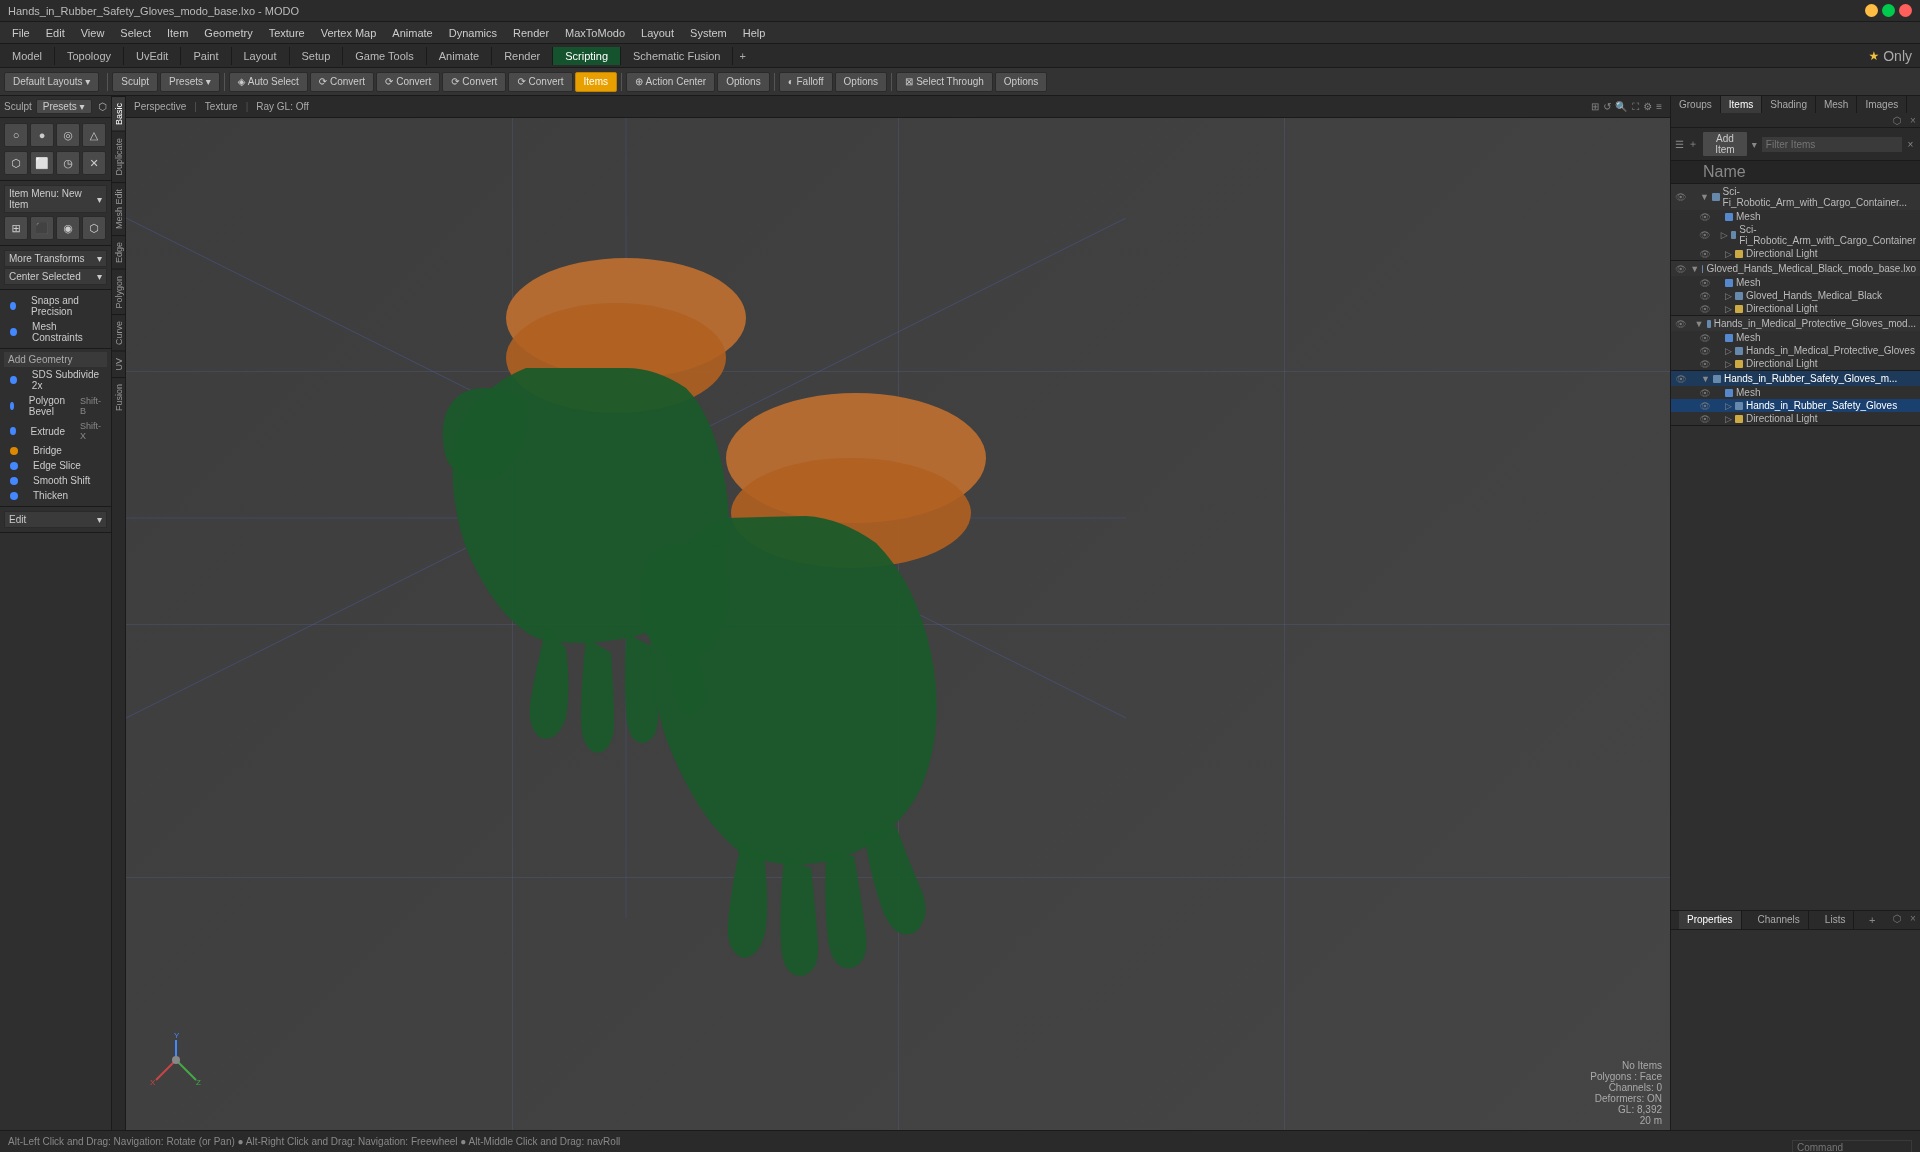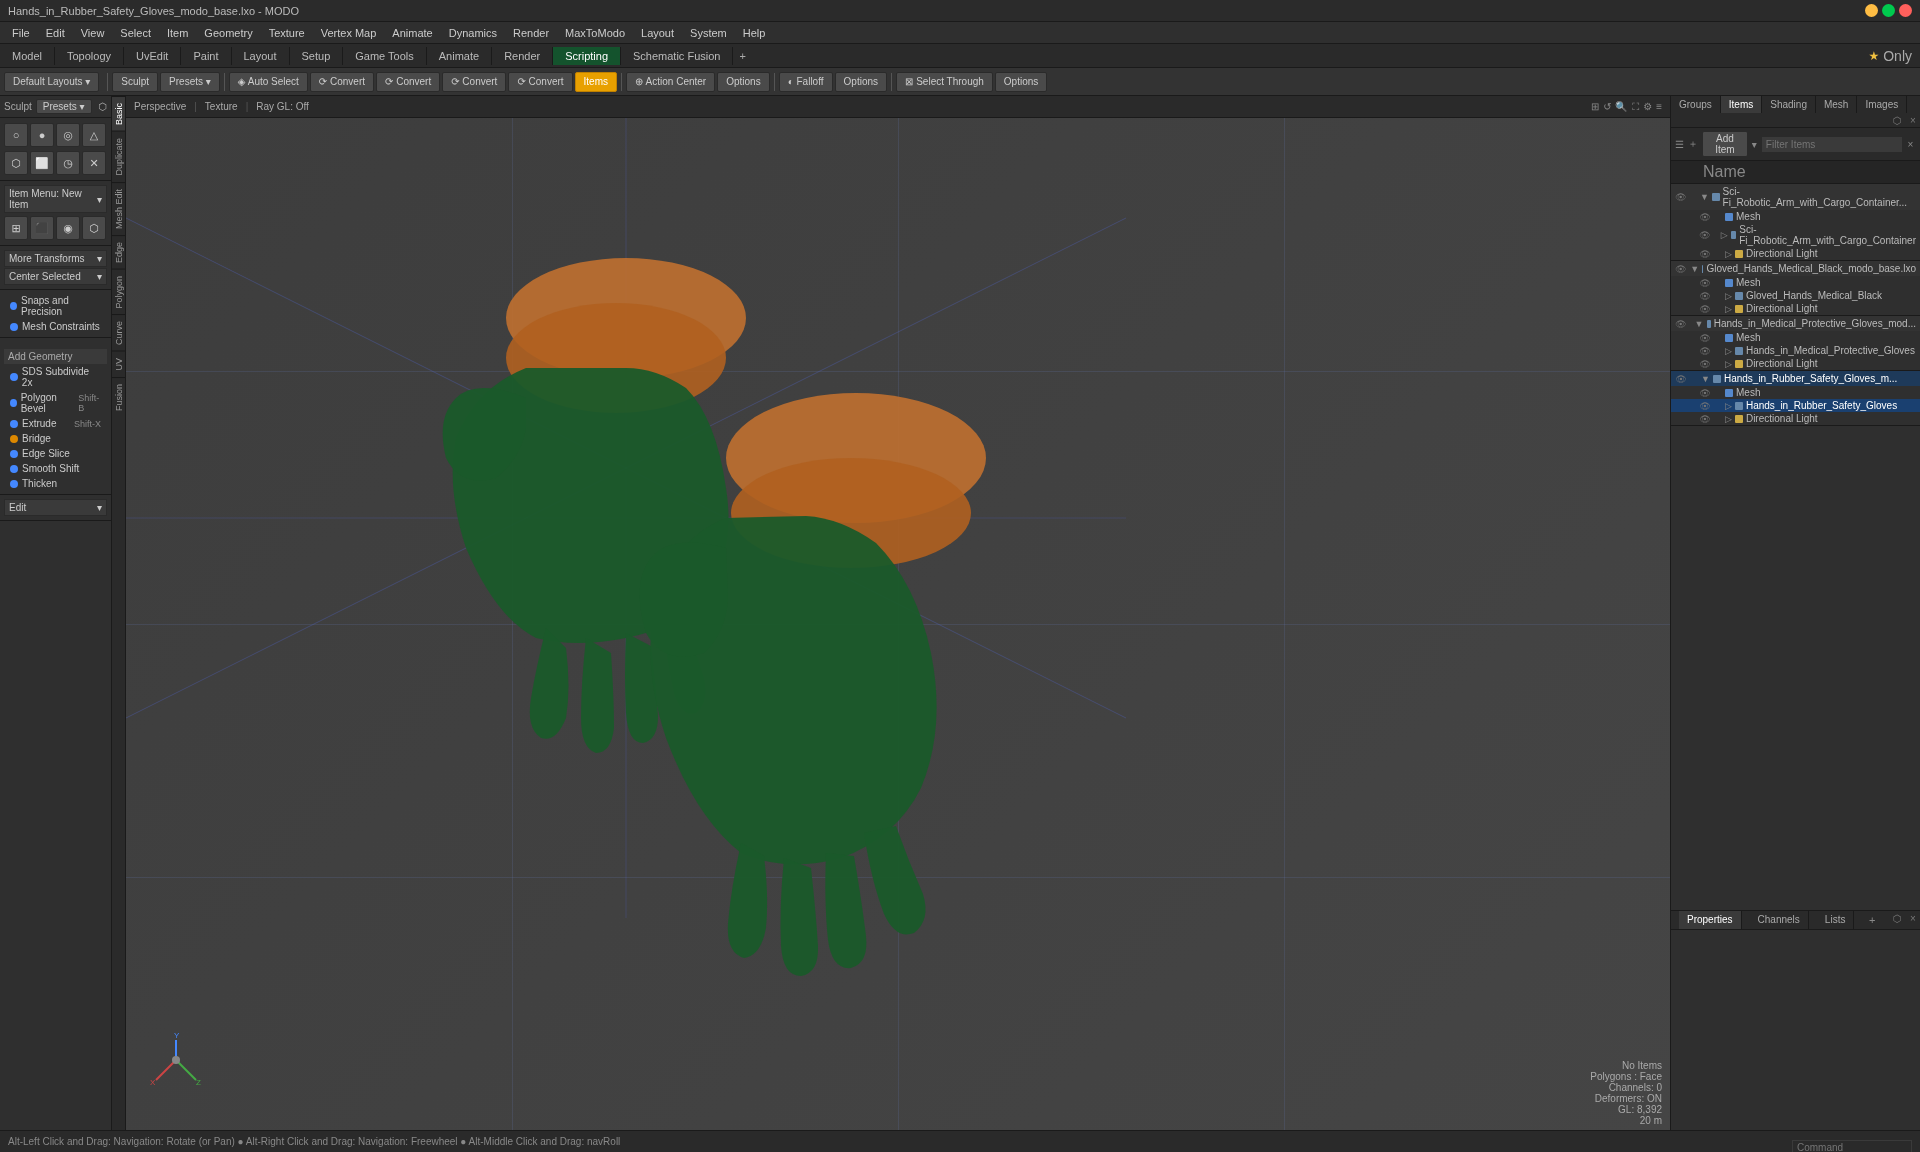--- a/index.html
+++ b/index.html
@@ -31,25 +31,25 @@
     .toolbar-btn { background: #4a4a4a; border: 1px solid #2a2a2a; color: #ccc; padding: 2px 8px; font-size: 10px; cursor: pointer; height: 20px; display: flex; align-items: center; border-radius: 2px; }
     .toolbar-btn.active { background: #e8a000; color: #fff; border-color: #c08000; }
     .toolbar-sep { width: 1px; background: #555; height: 18px; margin: 0 2px; }
 
     
     #main { display: flex; height: calc(1152px - 22px - 22px - 24px - 28px - 22px); }
 
     
     #sidebar-left { width: 112px; background: #2f2f2f; border-right: 1px solid #1a1a1a; display: flex; flex-direction: column; overflow: hidden; }
     .sidebar-section { padding: 3px 4px; border-bottom: 1px solid #1a1a1a; }
-    .sidebar-header { background: #3a3a3a; padding: 2px 4px; font-size: 10px; color: #aaa; cursor: pointer; display: flex; align-items: center; justify-content: space-between; margin-top: 8px; }
+    .sidebar-header { background: #3a3a3a; padding: 2px 4px; font-size: 10px; color: #aaa; cursor: pointer; display: flex; align-items: center; justify-content: space-between; }
     .tool-row { display: flex; gap: 2px; padding: 2px 0; flex-wrap: wrap; }
     .tool-btn { width: 24px; height: 24px; background: #4a4a4a; border: 1px solid #2a2a2a; border-radius: 2px; display: flex; align-items: center; justify-content: center; cursor: pointer; color: #ccc; font-size: 11px; }
     .dropdown-row { display: flex; align-items: center; background: #3a3a3a; border: 1px solid #2a2a2a; padding: 2px 4px; font-size: 10px; color: #ccc; cursor: pointer; width: 100%; justify-content: space-between; margin: 1px 0; }
-    .menu-list-item { padding: 2px 6px; font-size: 10px; color: #ccc; cursor: pointer; display: flex; align-items: center; gap: 4px; }
+    .menu-list-item { padding: 2px 6px; font-size: 10px; color: #ccc; cursor: pointer; display: flex; align-items: center; gap: 15px; }
     .menu-list-item .shortcut { margin-left: auto; color: #888; font-size: 9px; }
     .color-dot { width: 8px; height: 8px; border-radius: 50%; display: inline-block; }
     .dot-blue { background: #4488ff; }
     .dot-orange { background: #dd8800; }
 
     
     #vtabs { width: 14px; background: #2a2a2a; display: flex; flex-direction: column; border-right: 1px solid #1a1a1a; }
     .vtab { writing-mode: vertical-rl; transform: rotate(180deg); font-size: 9px; color: #999; padding: 6px 2px; cursor: pointer; border-bottom: 1px solid #1a1a1a; white-space: nowrap; }
     .vtab.active { background: #3a3a3a; color: #fff; }
 

